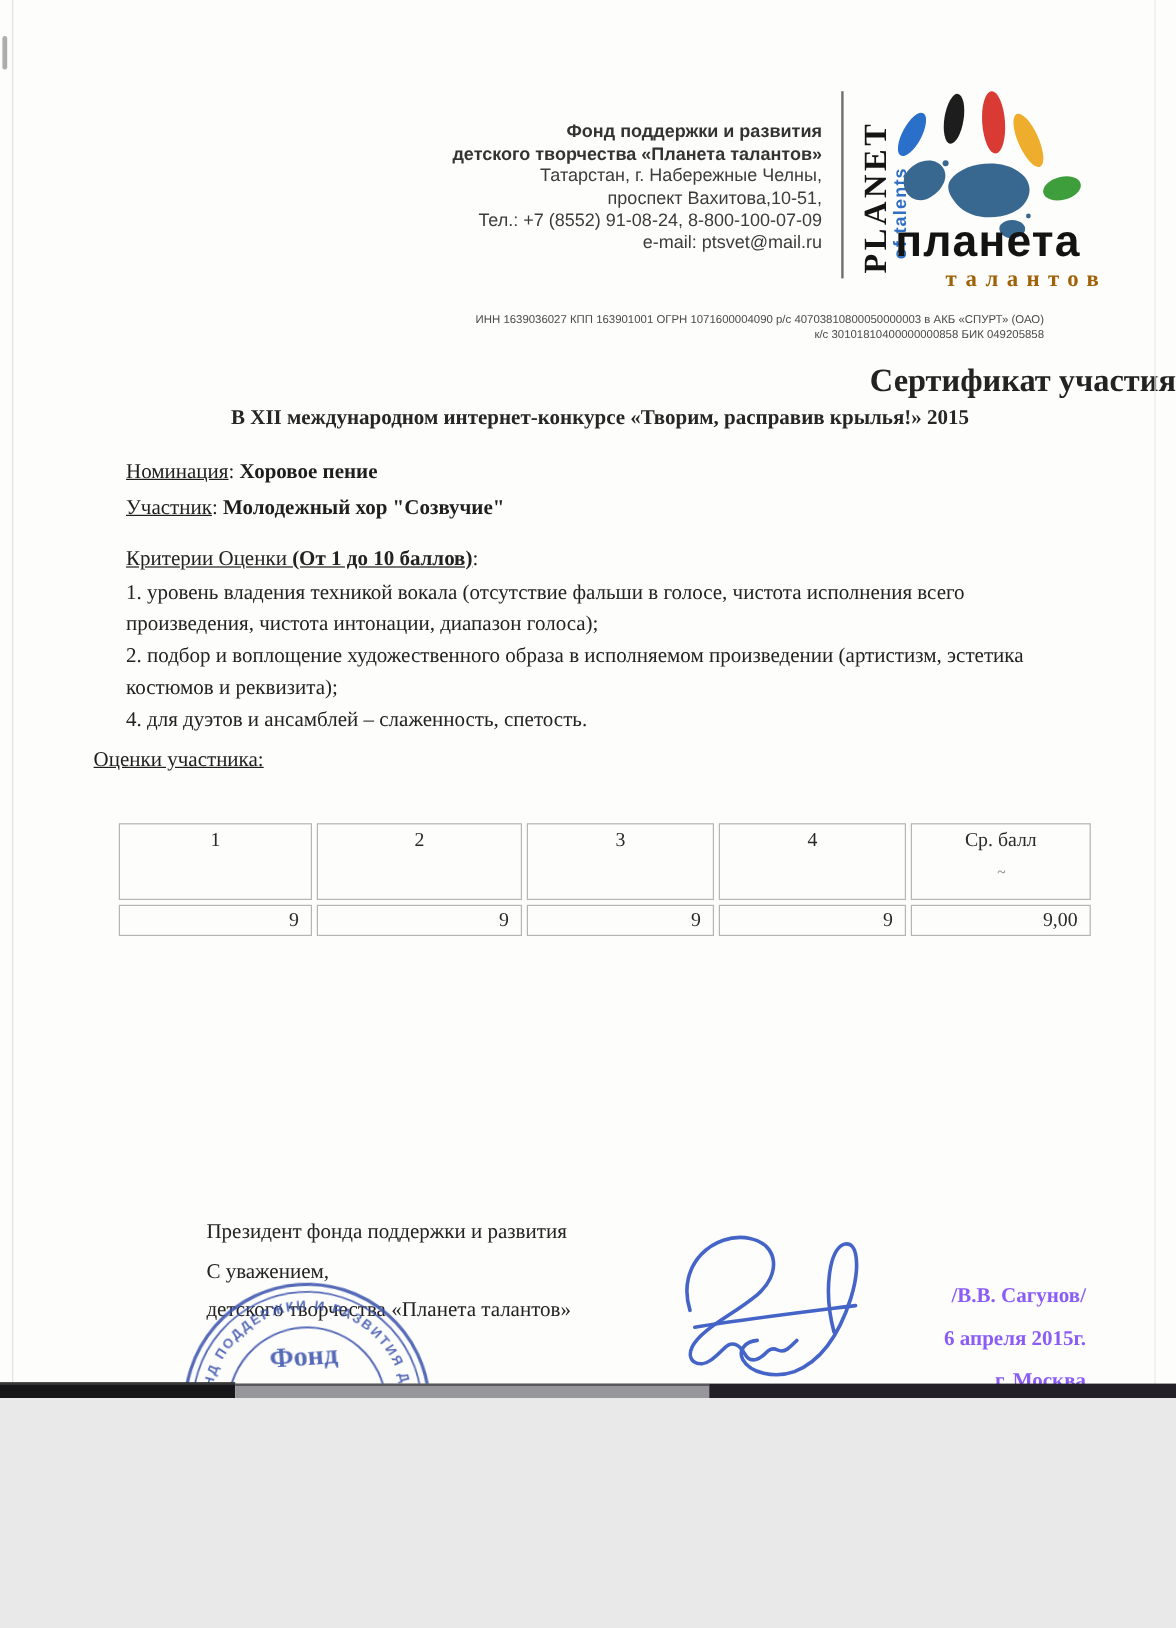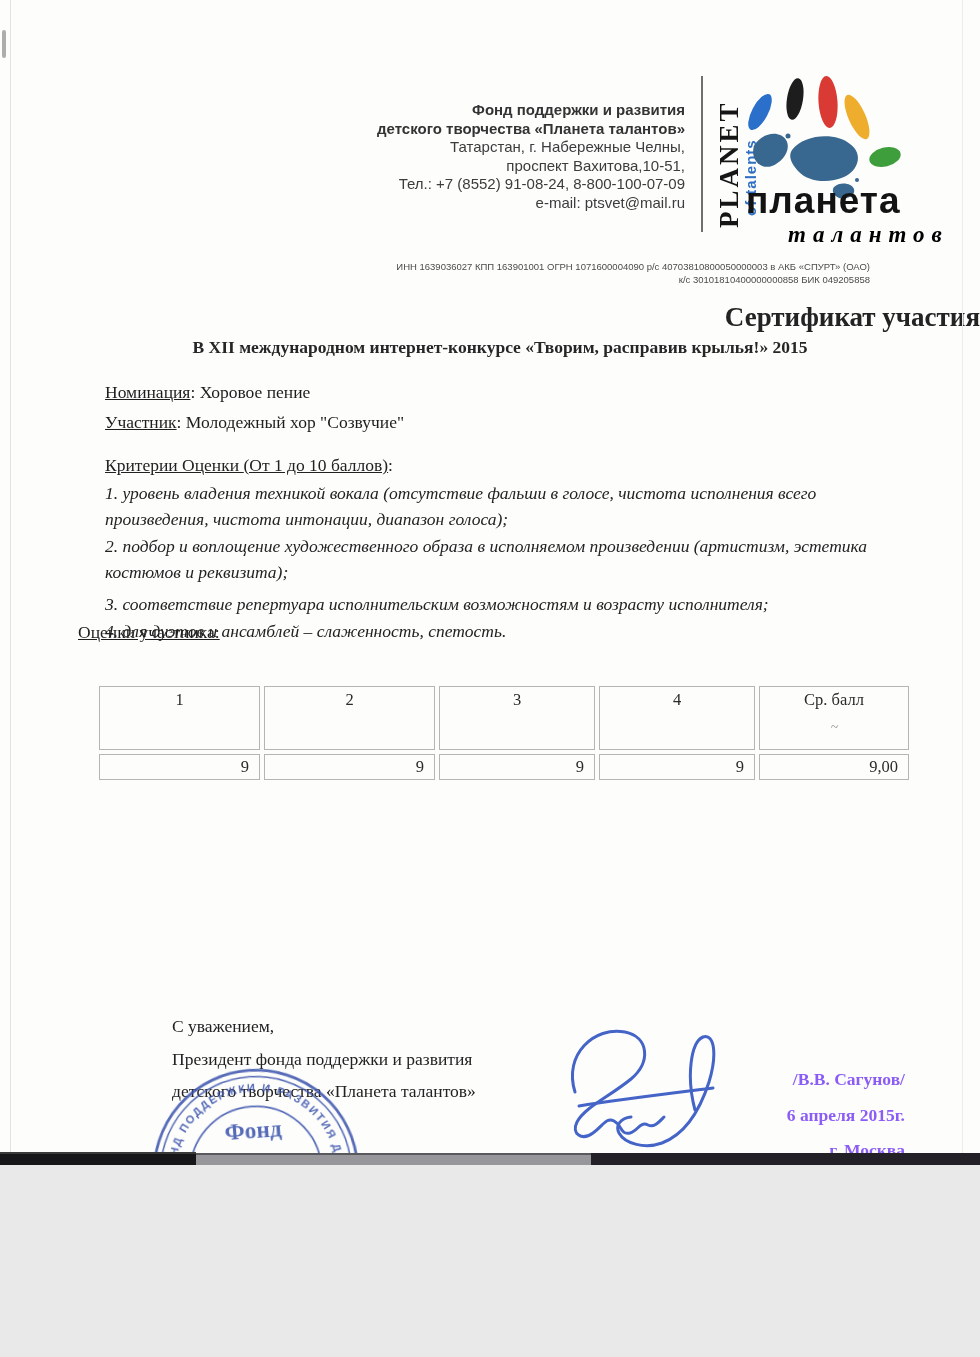--- a/index.html
+++ b/index.html
@@ -31,46 +31,46 @@
   }
   .hand-svg { position:absolute; left:32px; top:0; }
   .planeta-txt {
     position:absolute; left:34px; top:110px;
     font-family:"Liberation Sans", sans-serif; font-weight:bold;
     font-size:37px; letter-spacing:1px; color:#131313;
   }
   .talantov-txt {
     position:absolute; left:76px; top:152px;
     font-family:"Liberation Serif", serif; font-weight:bold;
-    font-size:23px; letter-spacing:7px; color:#000000;font-style:italic;
+    font-size:19px; letter-spacing:7px; color:#a16207;
   }
   .requisites {
     position:absolute; top:261px; right:110px; text-align:right;
     font-family:"Liberation Sans", sans-serif; font-size:9.5px;
     line-height:12.5px; color:#4b4b4b; white-space:nowrap;
   }
   
   .title {
     position:absolute; left:20px; top:302px; width:960px; text-align:right;
     font-size:27px; font-weight:bold; color:#232323;
   }
   .subtitle {
     position:absolute; left:20px; top:337px; width:960px; text-align:center;
     font-size:17.5px; font-weight:bold; color:#262626;
   }
   
   .field { position:absolute; left:105px; font-size:17.5px; }
   .f-nomination { top:382px; }
   .f-participant { top:412px; }
   .u { text-decoration:underline; }
-  .bv { font-weight:normal; }
+  .bv { font-weight:bold; }
   
   .criteria { position:absolute; left:105px; top:452px; width:790px; font-size:17.5px; line-height:26px; color:#222; }
   .criteria .head { margin-bottom:2px; }
-  .crit-item { margin:0 0 1px 0;font-style:italic; }
+  .crit-item { margin:0 0 1px 0; }
   .crit-item.gap { margin-top:6px; }
   .scores-heading { position:absolute; left:78px; top:622px; font-size:17.5px; text-decoration:underline; }
   
   table.scores {
     position:absolute; left:95px; top:682px; width:818px;
     border-collapse:separate; border-spacing:4px;
   }
   table.scores td { border:1px solid #b5b5b2; font-size:16.5px; color:#2a2a2a; }
   td.hc { height:58px; vertical-align:top; text-align:center; padding-top:3px; position:relative; }
   td.hc .avg-mark { position:absolute; left:48%; top:32px; font-size:13px; color:#7a7a7a; }
@@ -143,21 +143,20 @@
   <div class="field f-participant">
     <span class="u">Участник</span><span>: </span><span class="bv">Молодежный хор "Созвучие"</span>
   </div>
 
   <div class="criteria">
     <div class="head">
       <span class="u">Критерии Оценки </span><span class="u bv">(От 1 до 10 баллов)</span><span>:</span>
     </div>
     <div class="crit-item">1. уровень владения техникой вокала (отсутствие фальши в голосе, чистота исполнения всего произведения, чистота интонации, диапазон голоса);</div>
     <div class="crit-item">2. подбор и воплощение художественного образа в исполняемом произведении (артистизм, эстетика костюмов и реквизита);</div>
-    <div class="crit-item gap">3. соответствие репертуара исполнительским возможностям и возрасту исполнителя;</div>
     <div class="crit-item">4. для дуэтов и ансамблей – слаженность, спетость.</div>
   </div>
 
   <div class="scores-heading">Оценки участника:</div>
 
   <table class="scores">
     <tbody>
         <tr>
       <td class="hc" style="width:157px"><span>1</span></td>
       <td class="hc" style="width:167px"><span>2</span></td>
@@ -169,22 +168,22 @@
       <td class="sc">9</td>
       <td class="sc">9</td>
       <td class="sc">9</td>
       <td class="sc">9</td>
       <td class="sc">9,00</td>
     </tr>
   </tbody>
     </table>
 
   <div class="sign-left">
+    <div>Президент фонда поддержки и развития</div>
     <div>С уважением,</div>
-    <div>Президент фонда поддержки и развития</div>
     <div>детского творчества «Планета талантов»</div>
   </div>
 
   <svg class="stamp" viewBox="0 0 200 200">
     <defs>
       <path id="ringPath" d="M 100,100 m -76,0 a 76,76 0 1,1 152,0 a 76,76 0 1,1 -152,0"></path>
     </defs>
     <circle cx="100" cy="100" r="96" fill="none" stroke="#3a52ad" stroke-width="2.6"></circle>
     <circle cx="100" cy="100" r="90" fill="none" stroke="#3a52ad" stroke-width="1.4"></circle>
     <circle cx="100" cy="100" r="62" fill="none" stroke="#3a52ad" stroke-width="1.6"></circle>

